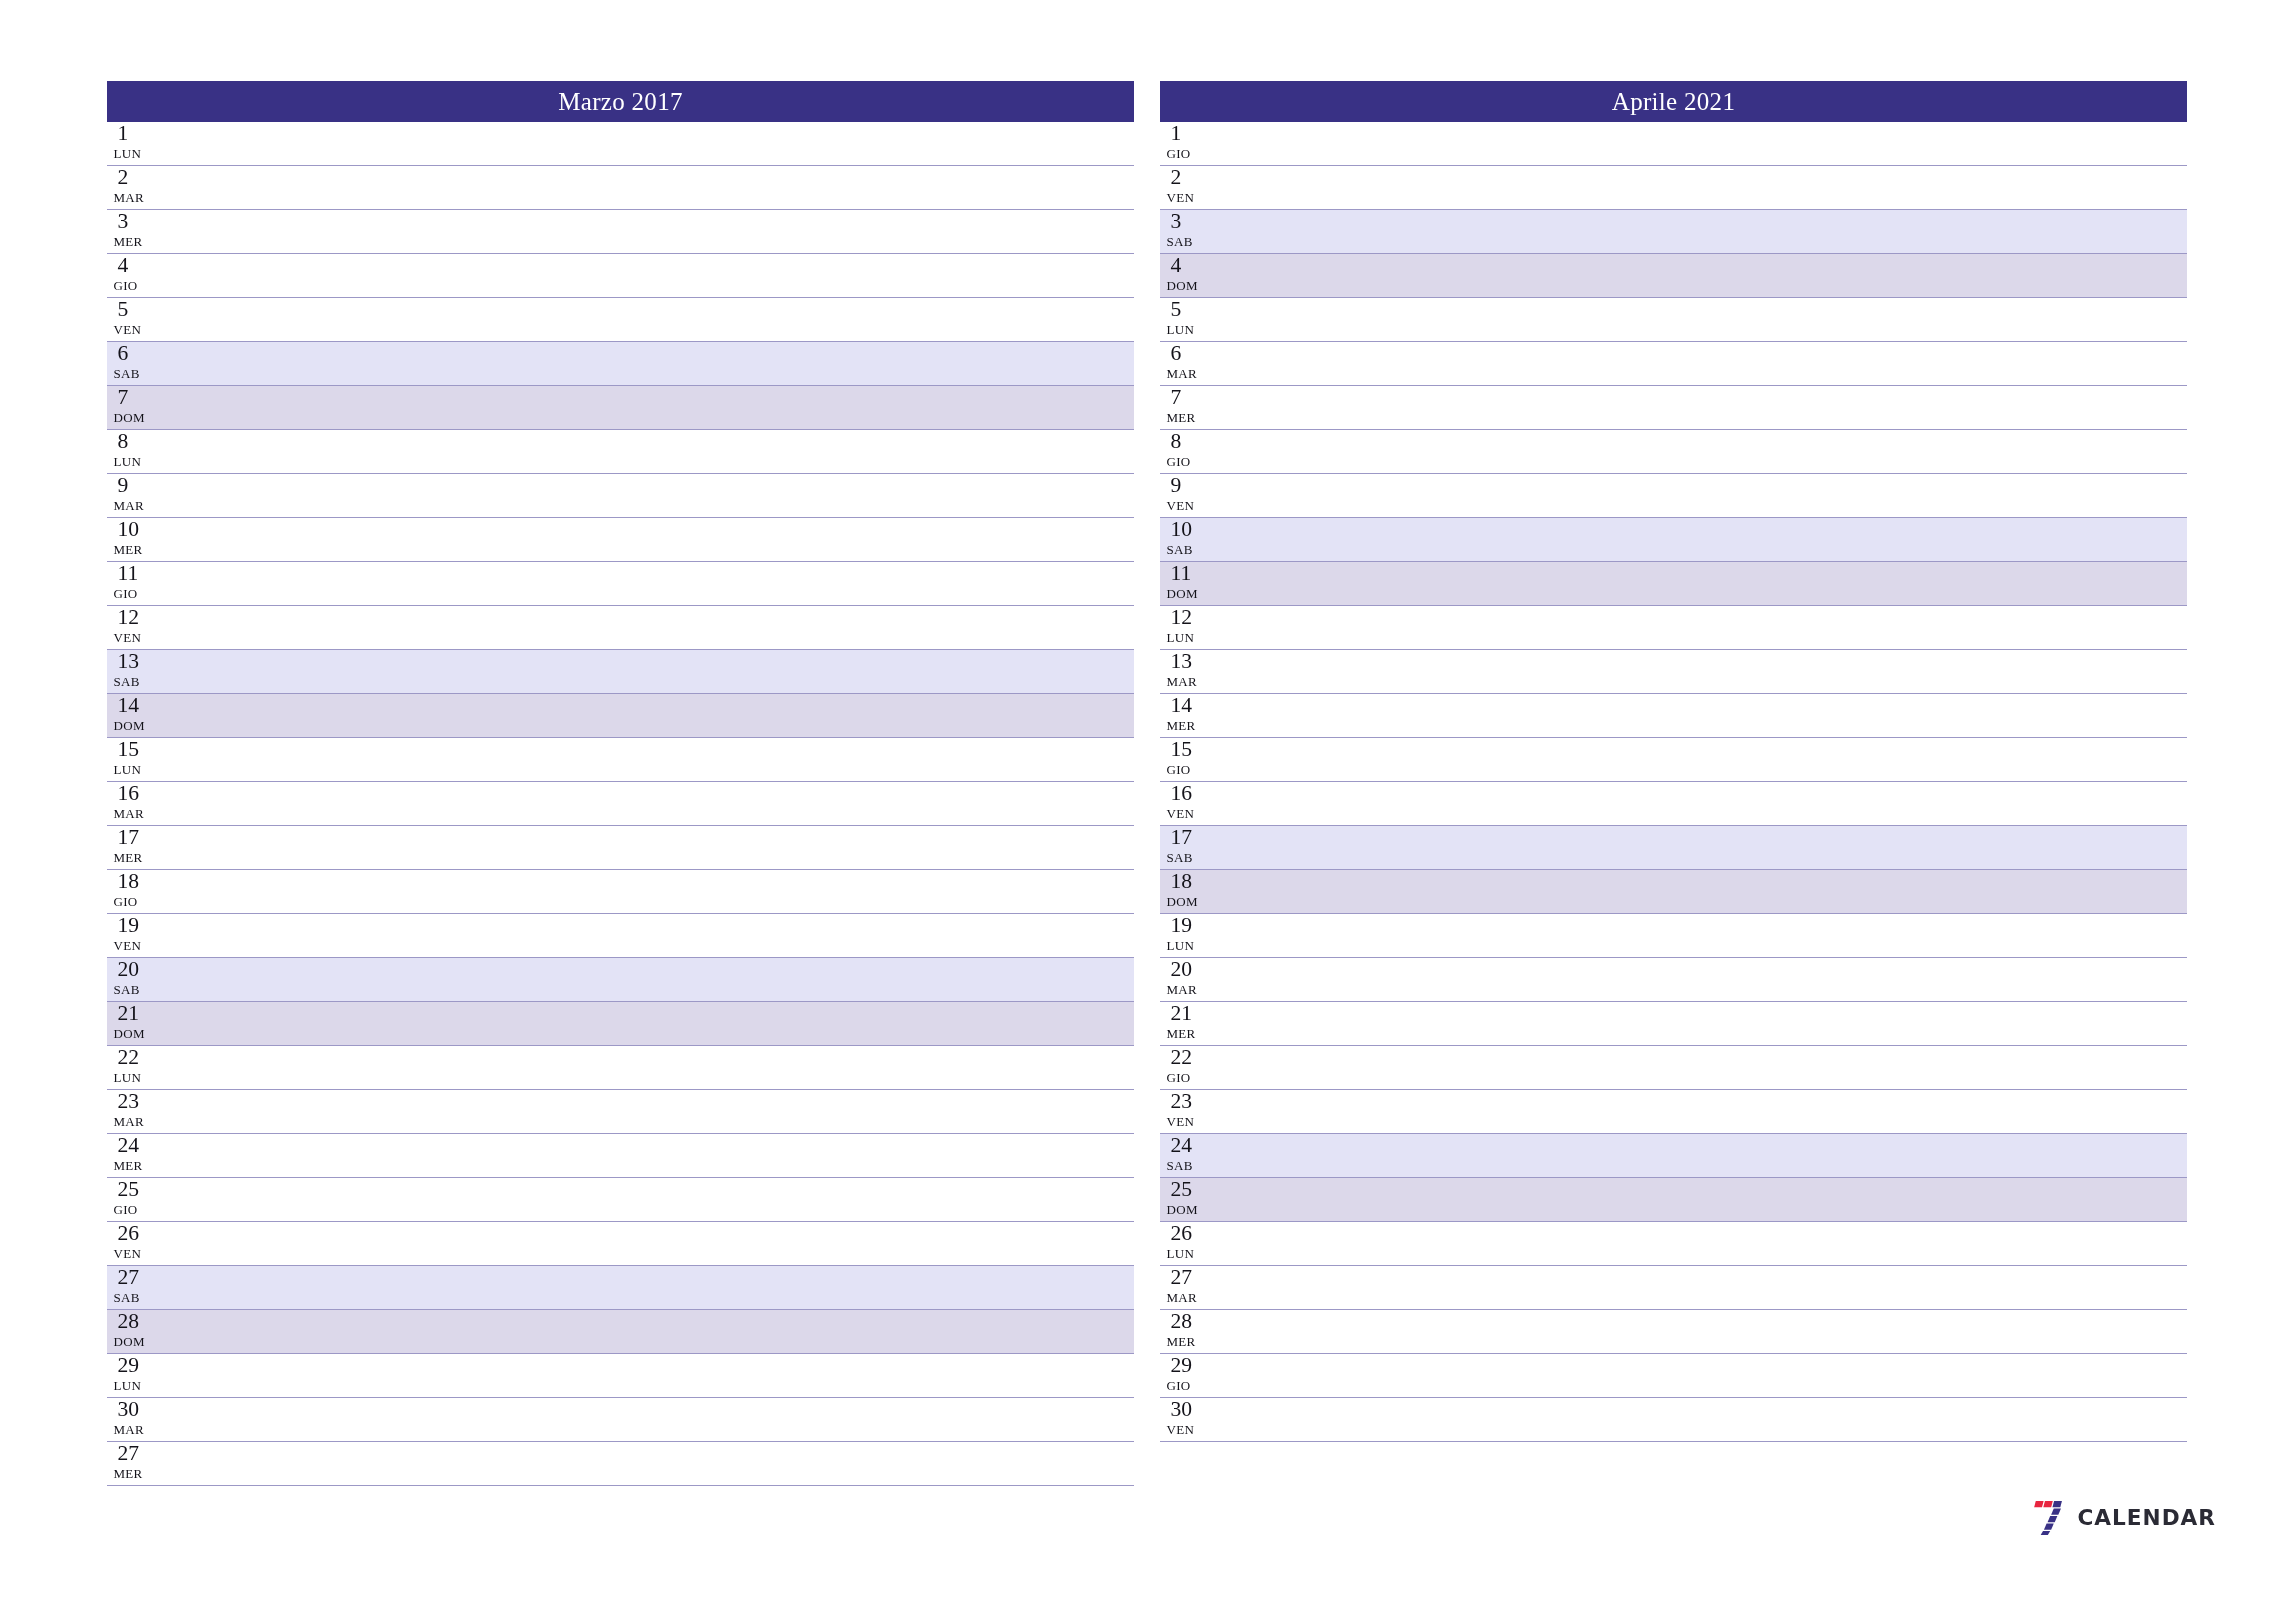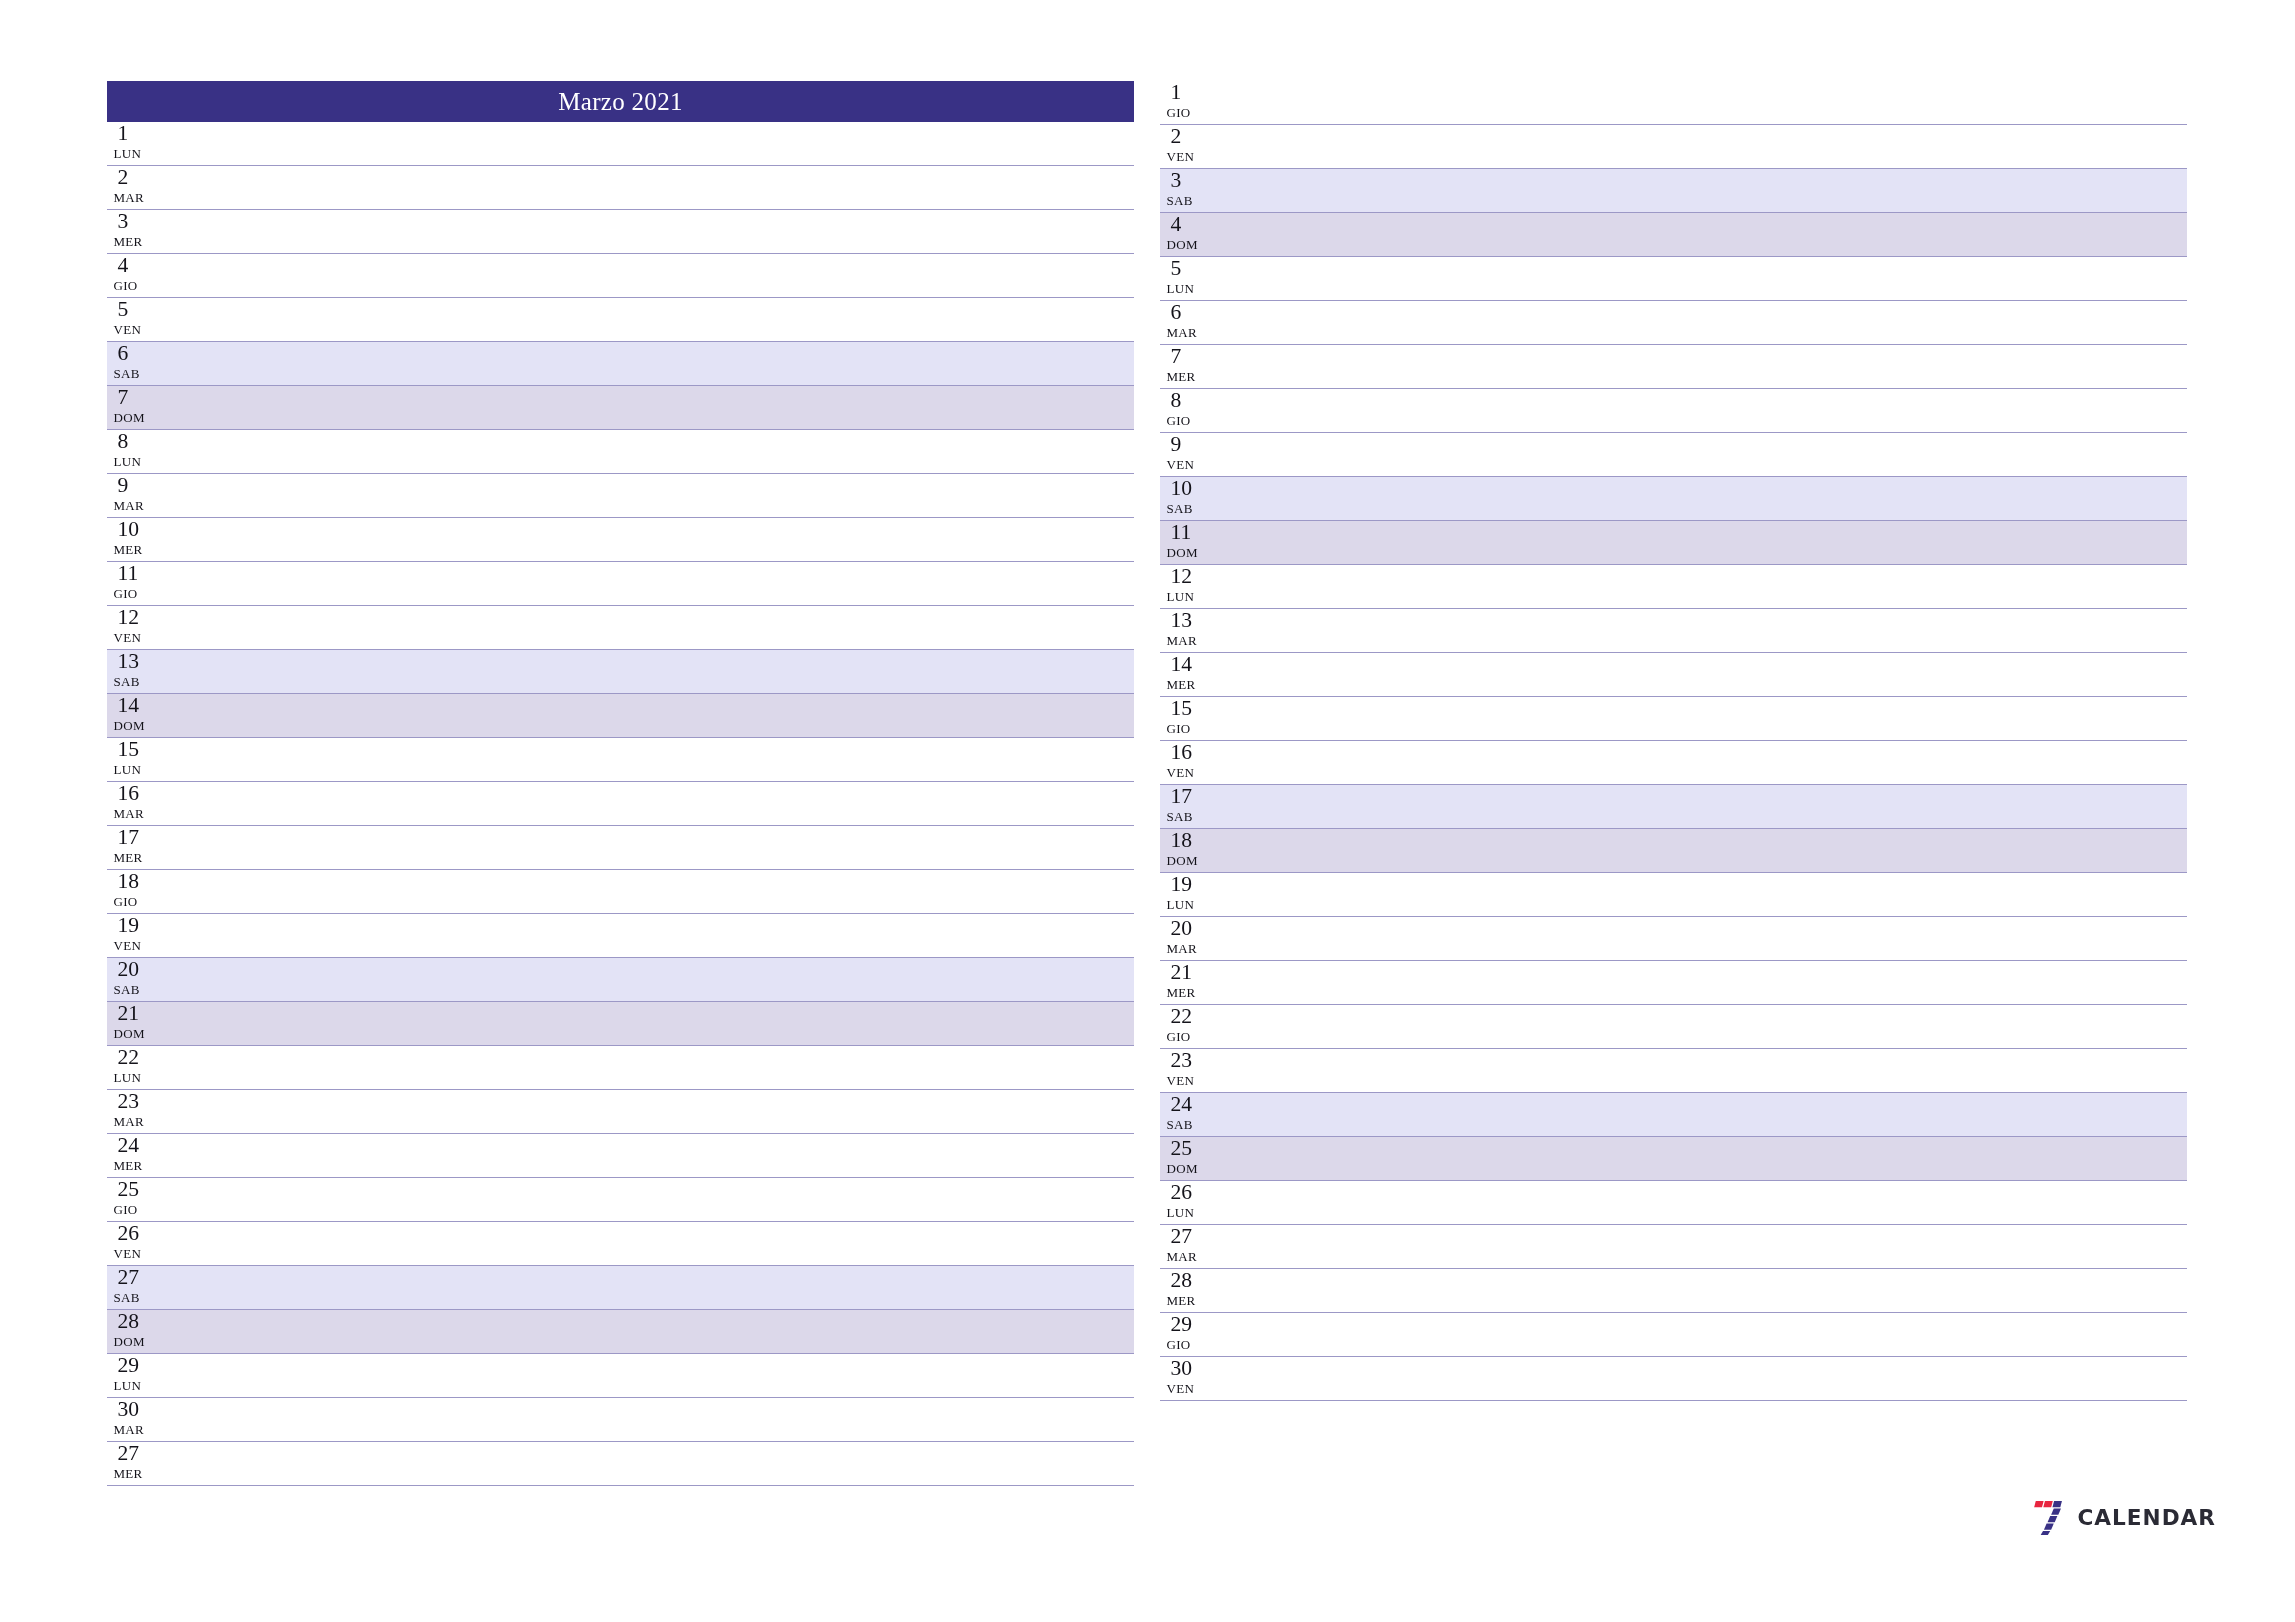--- a/index.html
+++ b/index.html
@@ -116,21 +116,21 @@
     letter-spacing: 1px;
     color: #2b2b35;
     line-height: 1;
   }
 </style>
 </head>
 <body>
 
 <div id="planner">
     <div class="month-col">
-      <div class="month-header">Marzo 2021</div>
+      <div class="month-header">Marzo 2017</div>
       <div class="days-list">
         <div class="day-row ">
           <span class="day-num">1</span>
           <span class="day-wd">LUN</span>
           <div style="position: absolute; inset: 0px 0px 0px 79px;"></div>
         </div>
         <div class="day-row ">
           <span class="day-num">2</span>
           <span class="day-wd">MAR</span>
           <div style="position: absolute; inset: 0px 0px 0px 79px;"></div>
@@ -276,20 +276,21 @@
           <div style="position: absolute; inset: 0px 0px 0px 79px;"></div>
         </div>
         <div class="day-row ">
           <span class="day-num">27</span>
           <span class="day-wd">MER</span>
           <div style="position: absolute; inset: 0px 0px 0px 79px;"></div>
         </div>
       </div>
     </div>
     <div class="month-col">
+      <div class="month-header">Aprile 2021</div>
       <div class="days-list">
         <div class="day-row ">
           <span class="day-num">1</span>
           <span class="day-wd">GIO</span>
           <div style="position: absolute; inset: 0px 0px 0px 79px;"></div>
         </div>
         <div class="day-row ">
           <span class="day-num">2</span>
           <span class="day-wd">VEN</span>
           <div style="position: absolute; inset: 0px 0px 0px 79px;"></div>

